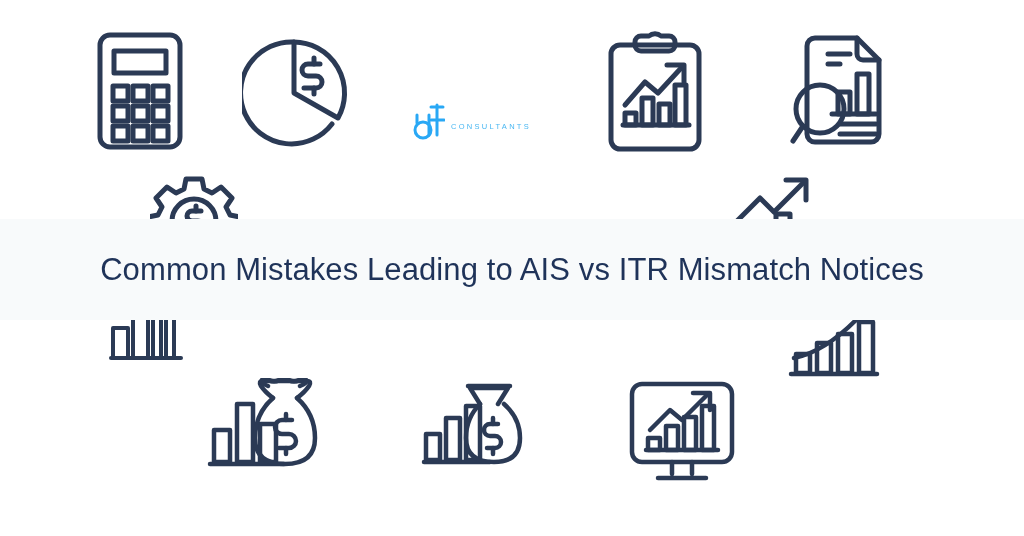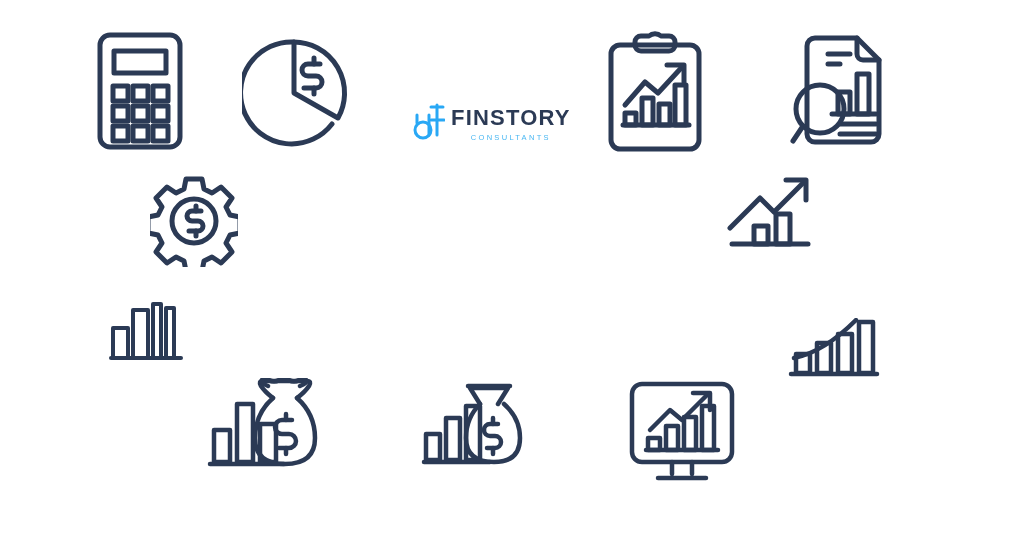--- a/index.html
+++ b/index.html
@@ -140,20 +140,23 @@
   <div class="icon" style="left:726px; top:172px; width:92px; height:82px;">
     <svg viewBox="0 0 92 82" fill="none" stroke="#2b3a55" stroke-width="5" stroke-linecap="round" stroke-linejoin="round">
       <path d="M4 56 L34 26 L48 40 L78 10"></path>
       <path d="M60 8 h20 v20"></path>
       <rect x="28" y="54" width="14" height="18"></rect>
       <rect x="50" y="42" width="14" height="30"></rect>
       <path d="M6 72 h76"></path>
     </svg>
   </div>
 
+  <div id="title-band">
+    <h1 id="page-title">Common Mistakes Leading to AIS vs ITR Mismatch Notices</h1>
+  </div>
 
   <div class="icon" style="left:108px; top:300px; width:76px; height:68px; overflow:hidden;">
     <svg viewBox="0 0 76 68" fill="none" stroke="#2b3a55" stroke-width="4" stroke-linecap="round" stroke-linejoin="round">
       <rect x="5" y="28" width="15" height="30"></rect>
       <rect x="25" y="10" width="15" height="48"></rect>
       <rect x="45" y="4" width="8" height="54"></rect>
       <rect x="58" y="8" width="8" height="50"></rect>
       <path d="M3 58 h70"></path>
     </svg>
   </div>
@@ -217,18 +220,17 @@
       <svg viewBox="0 0 32 44" fill="none" stroke="#29a8f5" stroke-width="3" stroke-linecap="round" stroke-linejoin="round">
         <path d="M24 4 v30"></path>
         <path d="M18 6 h12"></path>
         <path d="M18 19 h13"></path>
         <path d="M16 14 v20"></path>
         <circle cx="10" cy="29" r="8"></circle>
         <path d="M4 14 v8"></path>
       </svg>
     </div>
     <div id="logo-text-wrap">
-      <div id="logo-wordmark">FINSTORY</div>
       <div id="logo-sub">CONSULTANTS</div>
     </div>
   </div>
 
 </div>
 
 </body></html>

